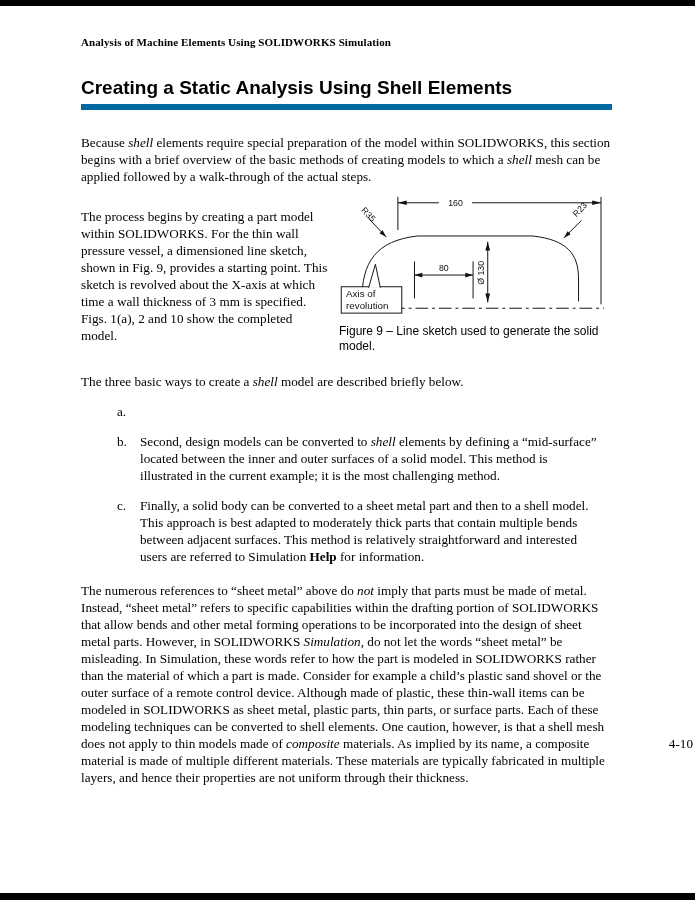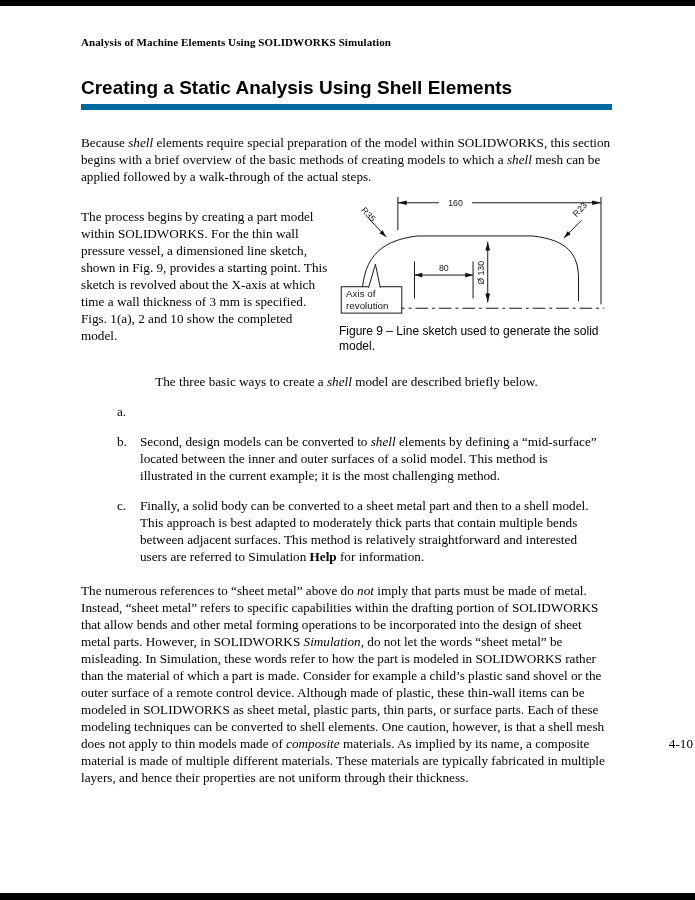--- a/index.html
+++ b/index.html
@@ -22,21 +22,21 @@
   }
   .body{font-size:13.2px;line-height:17px;margin:24px 0 0 0;}
   .row{display:flex;margin-top:8px;gap:8px;align-items:center;}
   .left-col{width:250px;flex:none;margin:4px 0 0 0;}
   .figure-block{flex:1;}
   .figure-block svg{display:block;}
   .caption{
     margin-top:6px;width:262px;font-family:"Liberation Sans",sans-serif;
     font-size:12px;line-height:15px;
   }
-  .para-3ways{margin-top:19px;text-align:center;}
+  .para-3ways{margin-top:19px;}
   .list{margin-top:2px;}
   .list-item{display:flex;margin-top:13px;padding-left:36px;}
   .marker{width:23px;flex:none;font-size:13.2px;line-height:17px;}
   .item-text{flex:1;max-width:458px;font-size:13.2px;line-height:17px;}
   .closing{margin-top:17px;}
   .page-number{
     position:absolute;bottom:34px;left:81px;width:531px;
     text-align:right;font-size:13.2px;
   }
   .fig-text{font-family:"Liberation Sans",sans-serif;fill:#111;}

